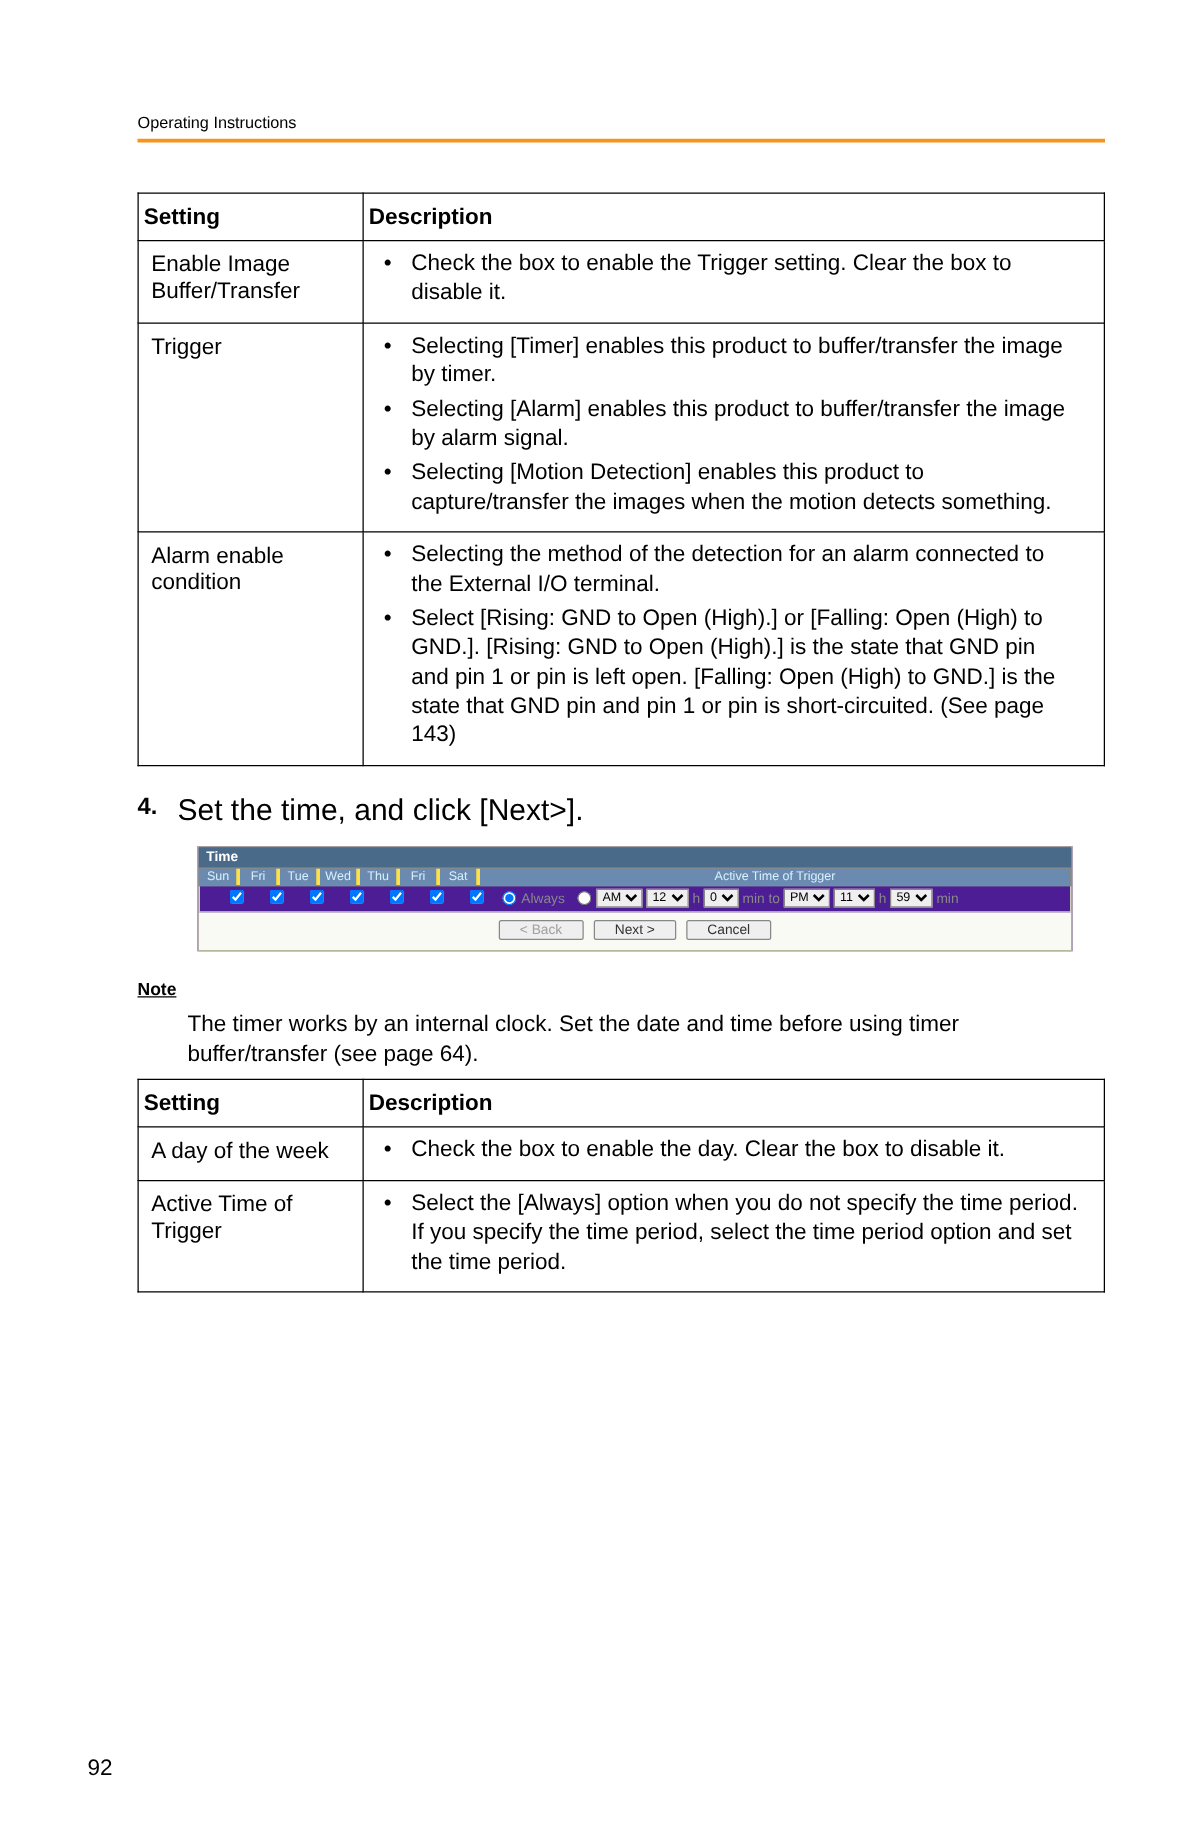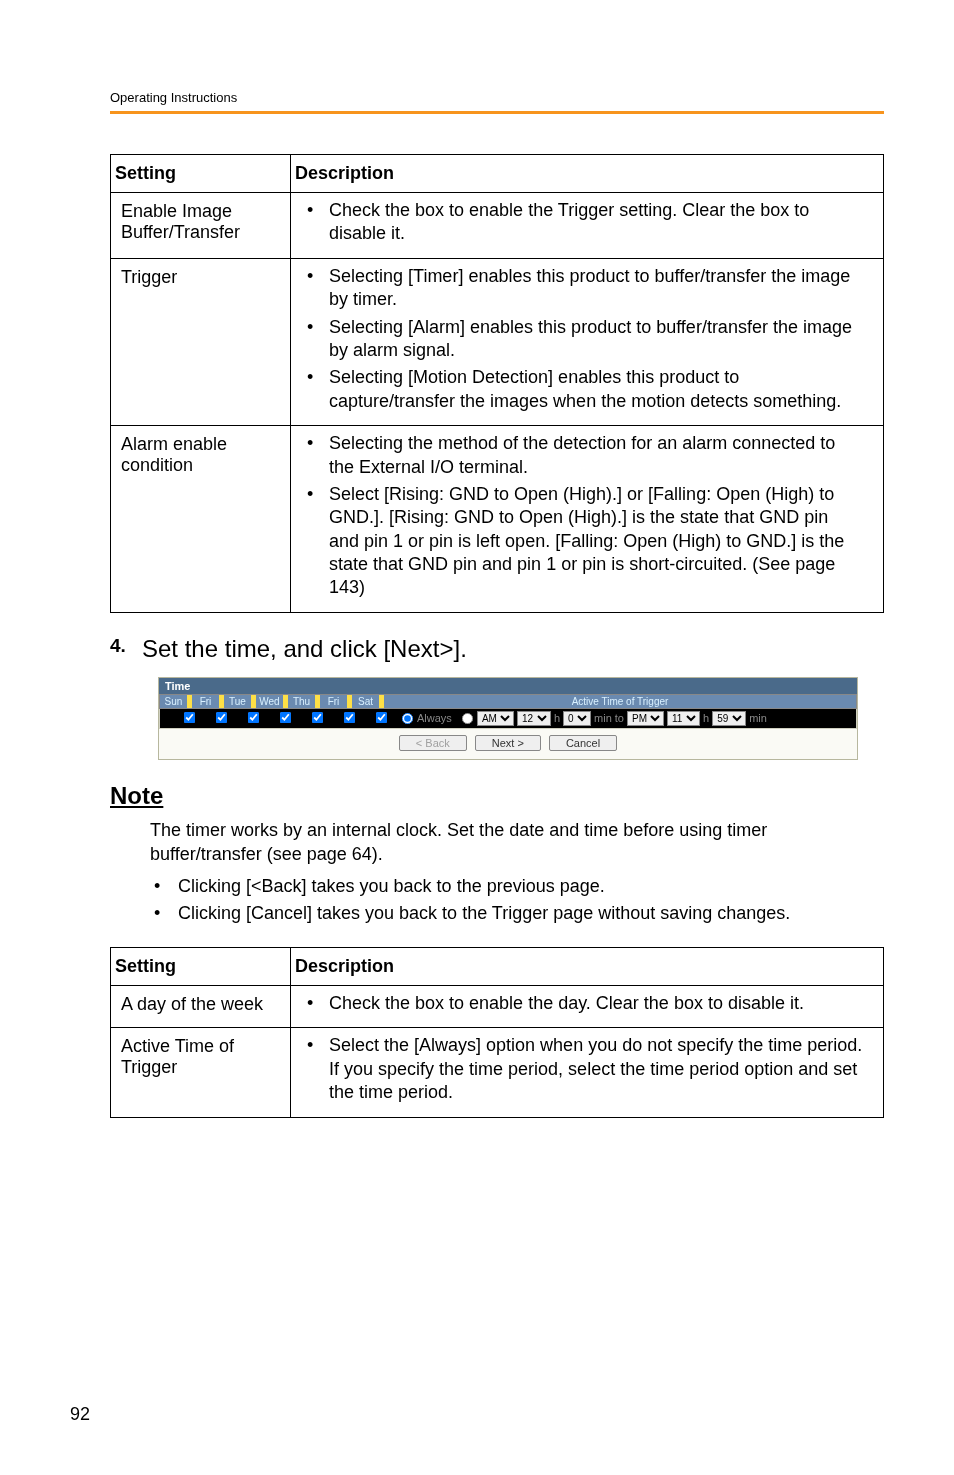--- a/index.html
+++ b/index.html
@@ -77,39 +77,39 @@
     flex-shrink: 0;
   }
   .step-text {
     font-size: 24px;
   }
   .time-widget {
     margin-left: 48px;
     margin-bottom: 22px;
     width: 700px;
     border: 1px solid #b7b79e;
-    background: #000000;
+    background: #4c1d95;
   }
   .time-title {
     background: #4a6a8a;
     color: #fff;
     font-size: 11px;
     padding: 2px 6px;
     font-weight: bold;
   }
   .time-header-row {
     display: flex;
     border: 1px solid #888;
     background: #6a8ab0;
     color: #d8f0ff;
     font-size: 10px;
   }
   .day-head {
     width: 32px;
-    border-right: 5px solid #fde047;
+    border-right: 3px solid #fde047;
     text-align: center;
     padding: 1px 0;
   }
   .trigger-head {
     flex: 1;
     text-align: center;
     padding: 1px 0;
   }
   .time-body-row {
     display: flex;
@@ -151,21 +151,21 @@
   .win-btn {
     font-size: 11px;
     padding: 1px 16px;
     background: #efefef;
     border: 1px solid #888;
     border-radius: 2px;
     color: #333;
   }
   .win-btn.disabled { color: #a0a0a0; }
   .note-heading {
-    font-size: 24px;
+    font-size: 14px;
     font-weight: bold;
     text-decoration: underline;
     margin-bottom: 8px;
   }
   .note-body {
     padding-left: 40px;
     font-size: 18px;
     line-height: 1.35;
     margin-bottom: 8px;
   }
@@ -282,24 +282,20 @@
     </div>
     <div class="button-row">
       <button class="win-btn disabled">&lt; Back</button>
       <button class="win-btn">Next &gt;</button>
       <button class="win-btn">Cancel</button>
     </div>
   </div>
 
   <div class="note-heading">Note</div>
   <div class="note-body">The timer works by an internal clock. Set the date and time before using timer buffer/transfer (see page 64).</div>
-  <ul class="note-ul">
-    <li>Clicking [&lt;Back] takes you back to the previous page.</li>
-    <li>Clicking [Cancel] takes you back to the Trigger page without saving changes.</li>
-  </ul>
 
   <table class="settings-table">
     <thead>
       <tr>
         <th>Setting</th>
         <th>Description</th>
       </tr>
     </thead>
     <tbody>
       <tr>

